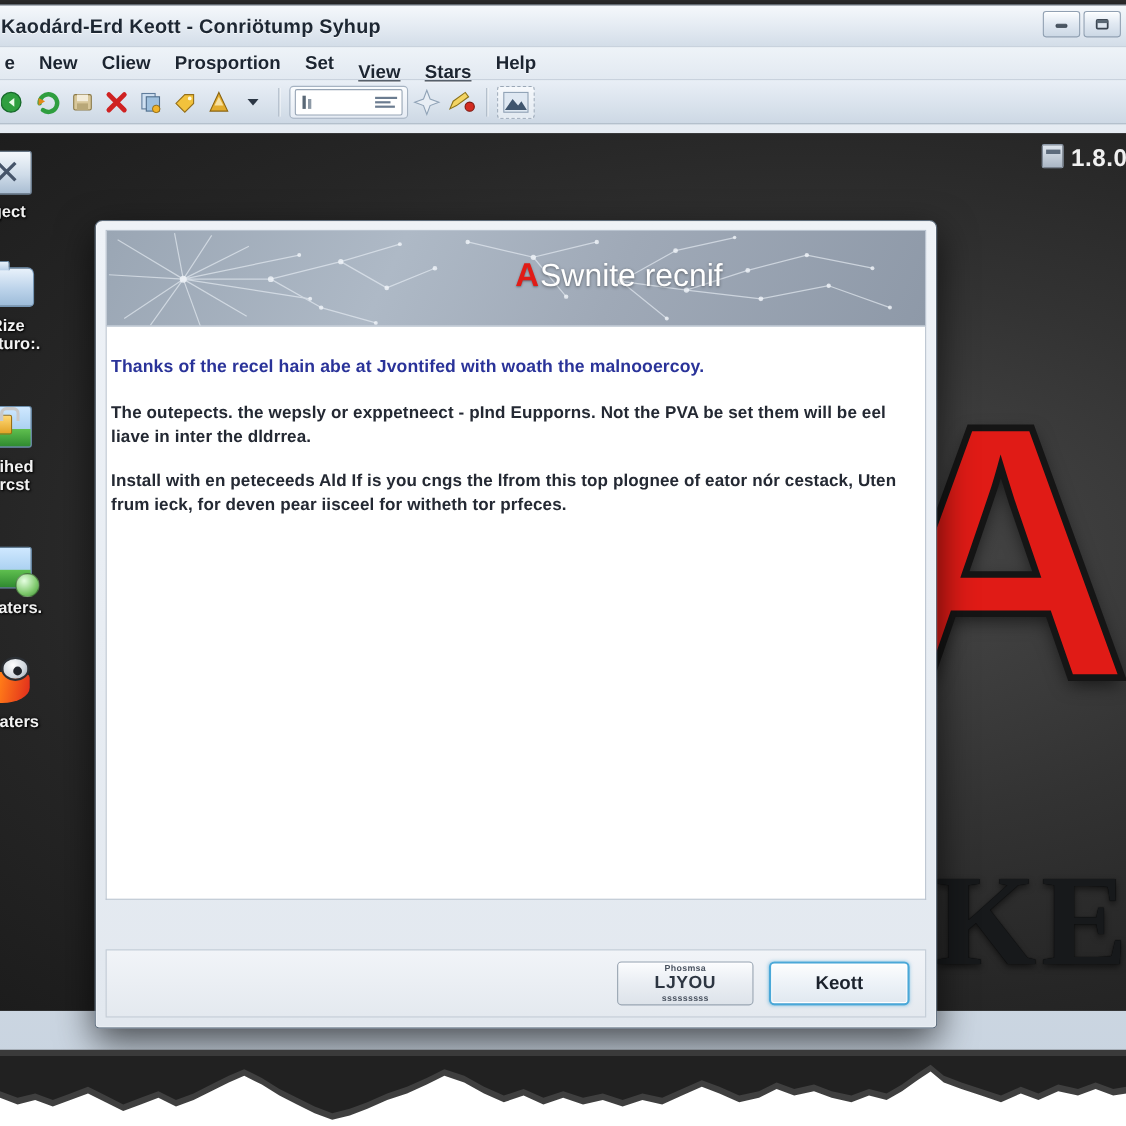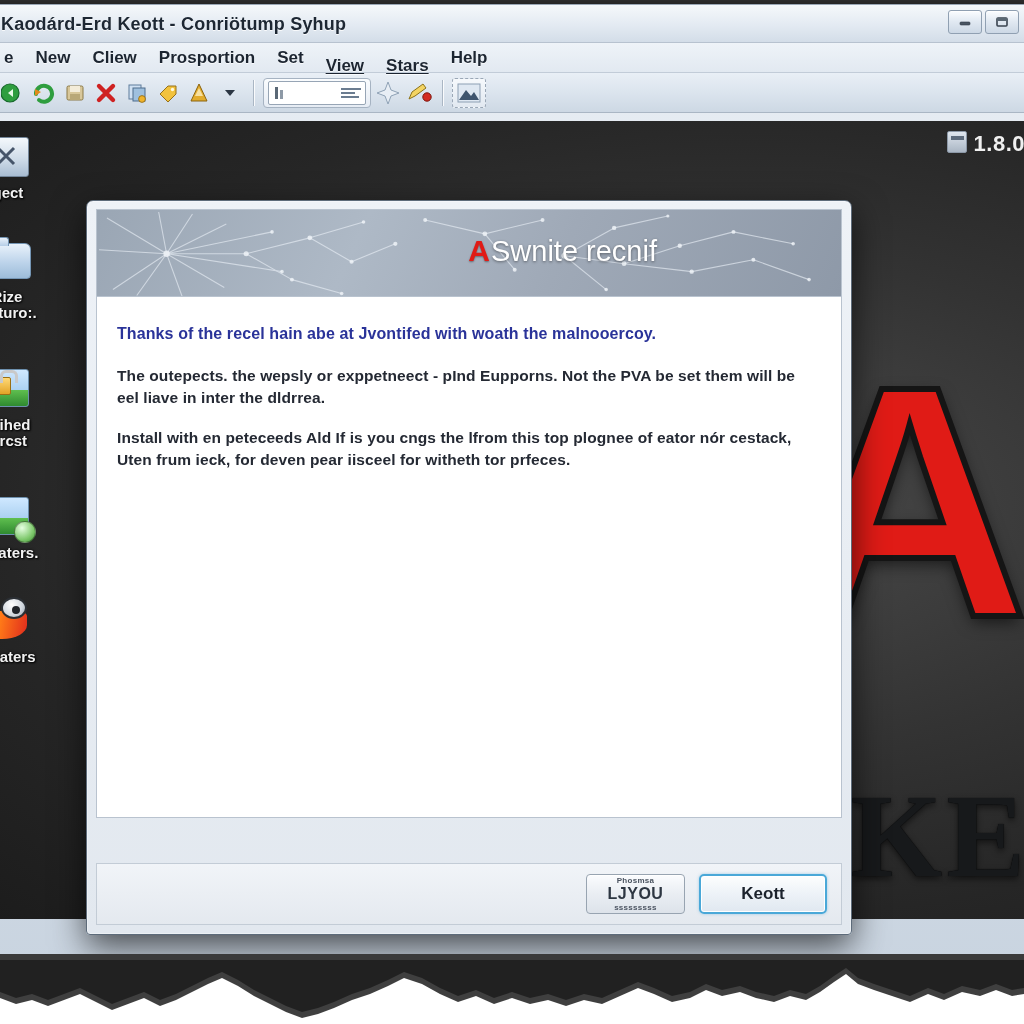--- a/index.html
+++ b/index.html
@@ -235,21 +235,21 @@
   }
   .brand-txt {
     font-size:29px; font-weight:400; color:#ffffff; line-height:1;
     text-shadow:0 1px 3px rgba(0,0,0,.45); filter:blur(.3px);
   }
 
   
   .dlg-content {
     margin:0 9px; height:521px; background:#fff;
     border:1px solid #b9c3cf; border-top:none;
-    padding:26px 22px 0 20px;
+    padding:26px 22px 0 4px;
   }
   .c-head {
     color:#2a3399; font-size:16px; font-weight:700; line-height:1.35;
     margin-bottom:20px; filter:blur(.4px); letter-spacing:.1px;
   }
   .c-para {
     color:#242933; font-size:15.5px; font-weight:600; line-height:1.42;
     margin-bottom:18px; filter:blur(.4px); letter-spacing:.1px;
   }
 
@@ -260,21 +260,21 @@
     border:1px solid #c3ccd6;
     display:flex; align-items:center; justify-content:flex-end; gap:14px;
     padding-right:14px;
   }
   .fbtn {
     height:40px; border-radius:4px; display:flex; align-items:center;
     justify-content:center; flex-direction:column;
     font-size:17px; color:#1b222c;
   }
   .fbtn.ghost {
-    width:99px; border:1px solid #98a4b1;
+    width:124px; border:1px solid #98a4b1;
     background:linear-gradient(180deg,#fbfcfe 0%,#eaeef3 48%,#dde3ea 100%);
     box-shadow:inset 0 1px 0 #fff;
     filter:blur(.55px);
   }
   .fbtn.ghost .micro { font-size:8px; font-weight:700; color:#4a5360; letter-spacing:.3px; }
   .fbtn.ghost .main  { font-size:16px; font-weight:700; color:#2d3642; letter-spacing:.5px;text-align:center; }
   .fbtn.primary {
     width:128px; border:2px solid #4aa8d8; border-radius:5px;
     background:linear-gradient(180deg,#fdfefe 0%,#eef3f8 46%,#e0e8f0 100%);
     box-shadow:inset 0 0 0 1px #fff, 0 0 3px rgba(74,168,216,.5);

